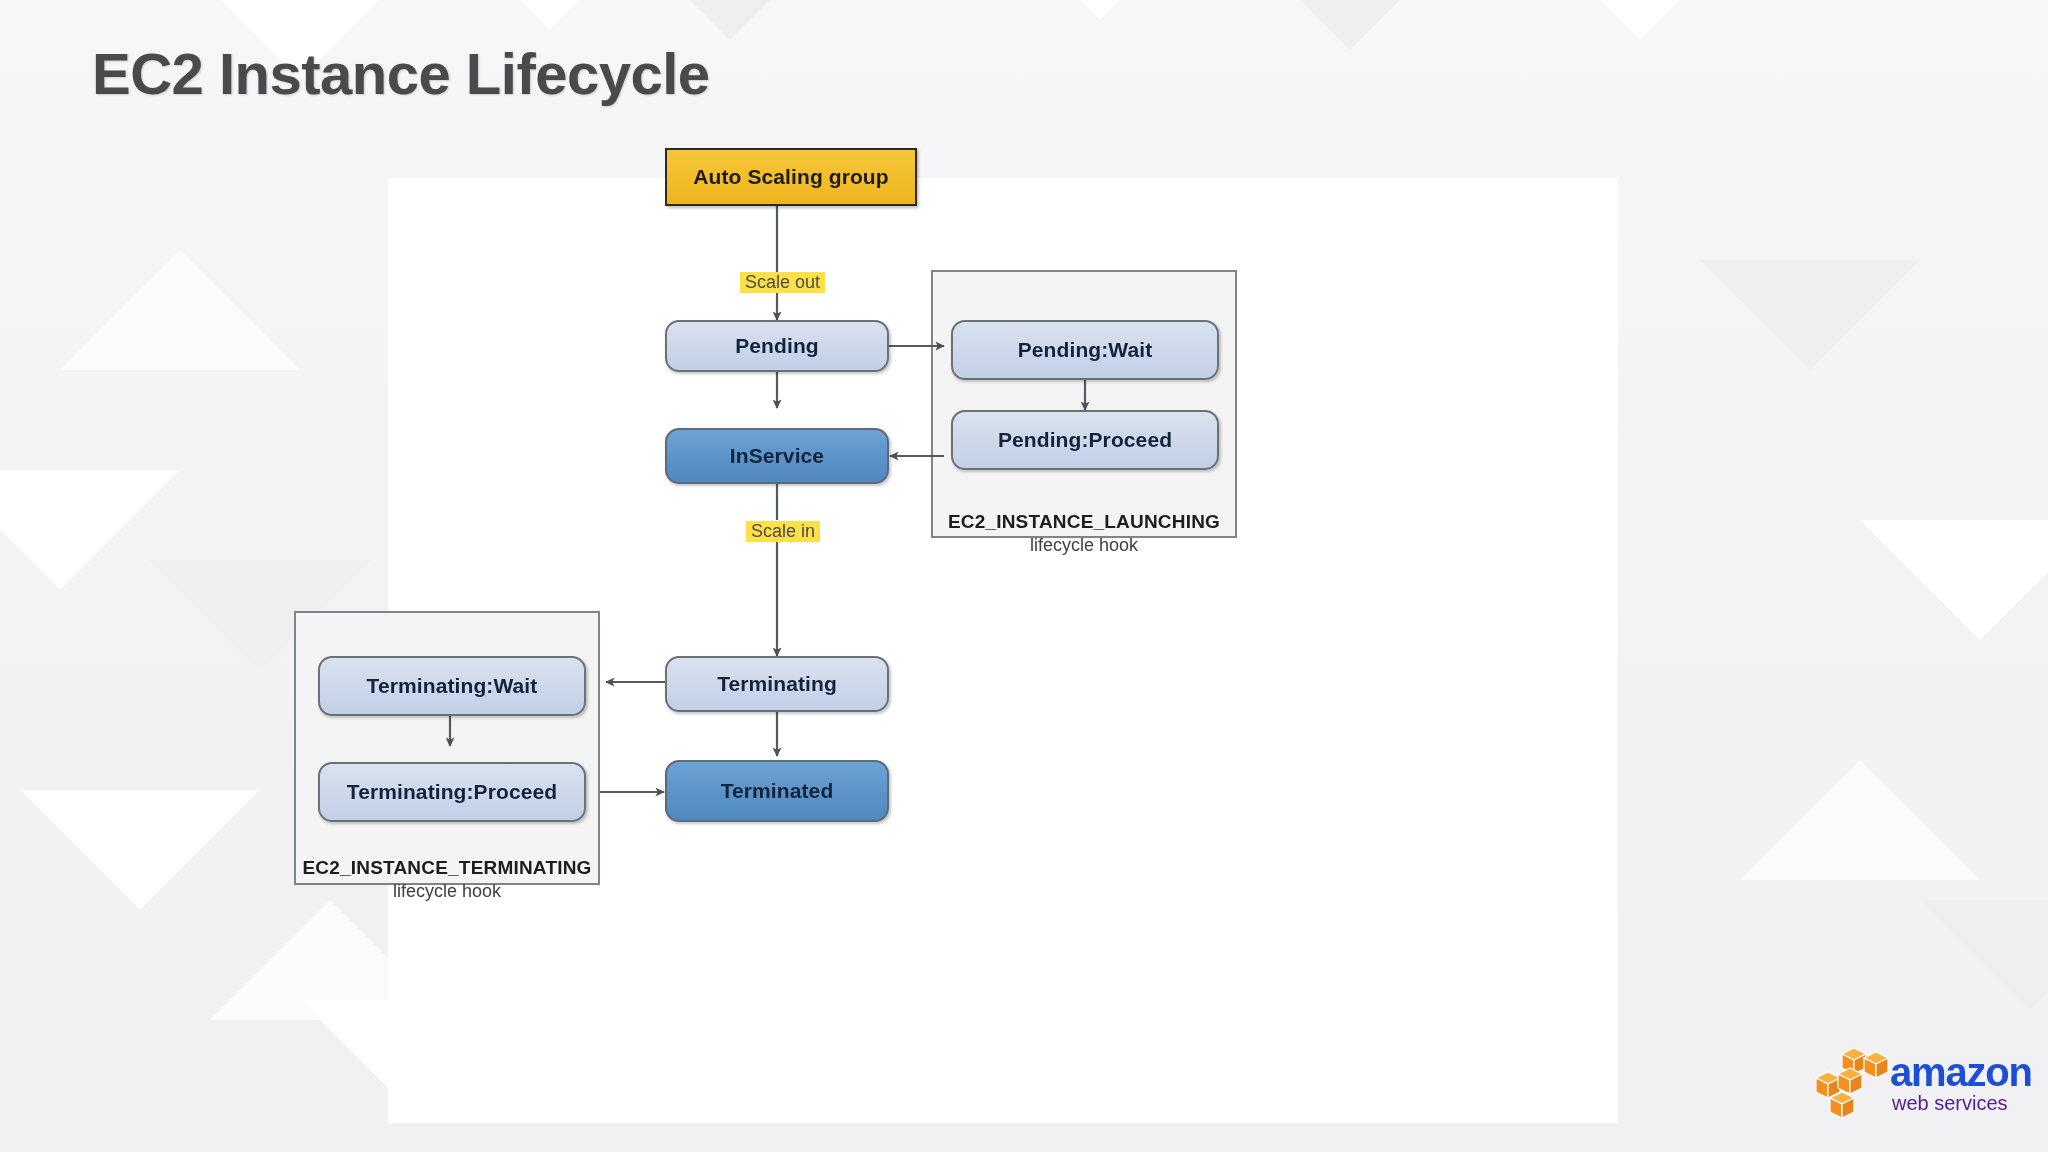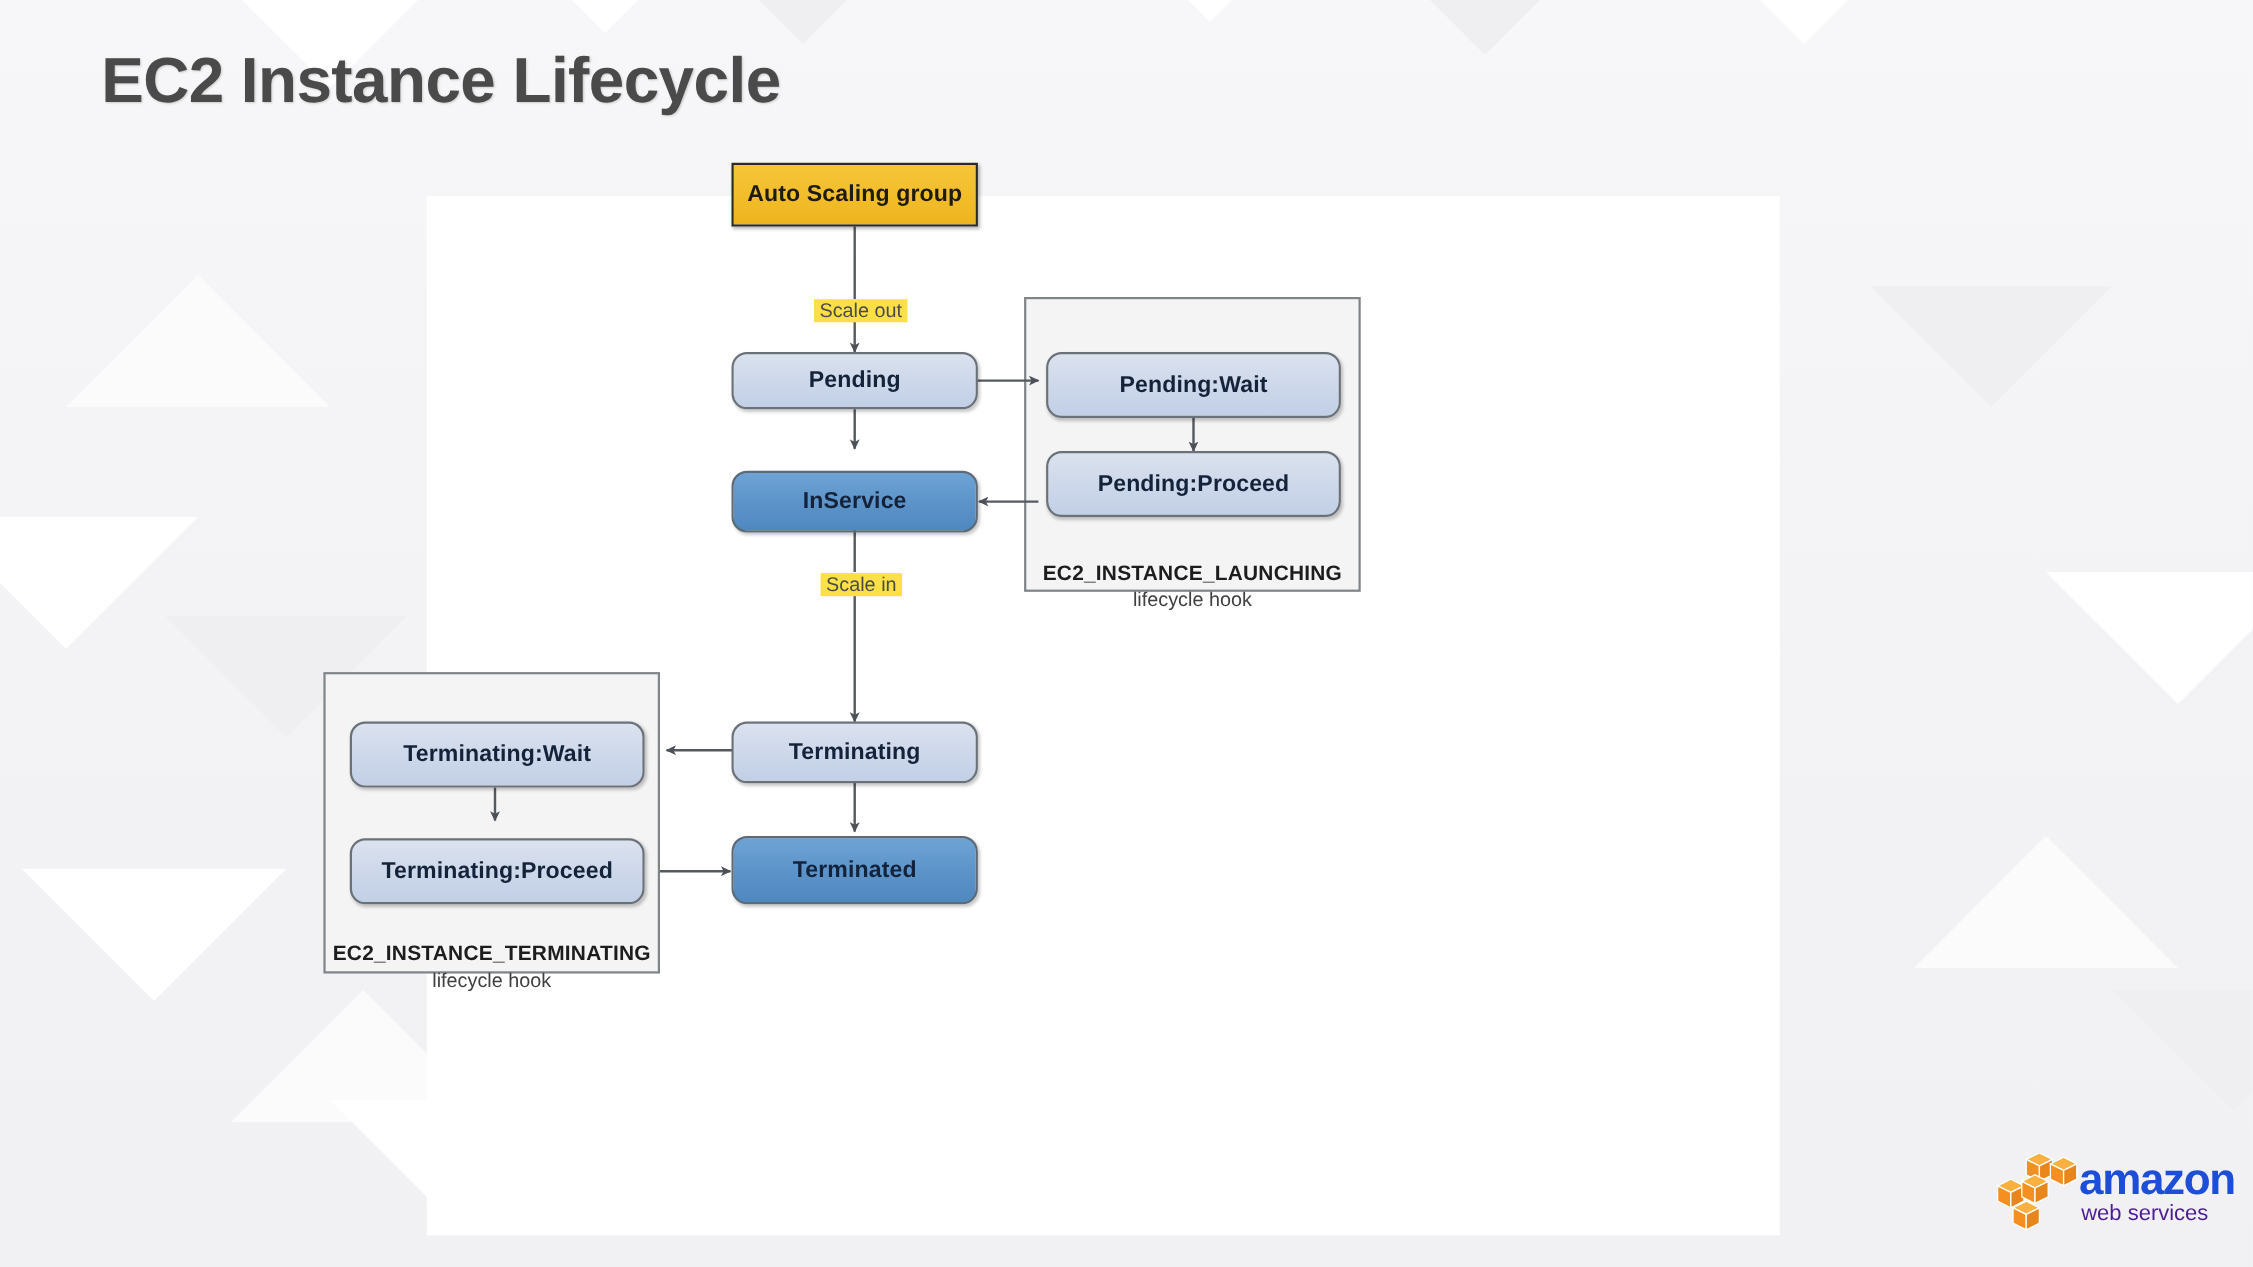--- a/index.html
+++ b/index.html
@@ -236,21 +236,21 @@
 
       <line x1="212" y1="614" x2="276" y2="614" marker-end="url(#ah)"></line>
 
       <line x1="389" y1="530" x2="389" y2="578" marker-end="url(#ah)"></line>
     </g>
   </svg>
 
   <div class="edge-label" style="left:352px; top:94px;">Scale out</div>
   <div class="edge-label" style="left:358px; top:343px;">Scale in</div>
 
-  <div class="node amber" style="left:277px; top:-30px; width:224px; height:58px;">Auto Scaling group</div>
+  <div class="node amber" style="left:277px; top:-30px; width:252px; height:58px;">Auto Scaling group</div>
 
   <div class="node rounded" style="left:563px; top:142px; width:268px; height:60px;">Pending:Wait</div>
 
   <div class="node rounded" style="left:277px; top:142px; width:224px; height:52px;">Pending</div>
 
   <div class="node rounded" style="left:563px; top:232px; width:268px; height:60px;">Pending:Proceed</div>
 
   <div class="node rounded" style="left:277px; top:478px; width:224px; height:56px;">Terminating</div>
 
   <div class="node rounded blue" style="left:277px; top:250px; width:224px; height:56px;">InService</div>

